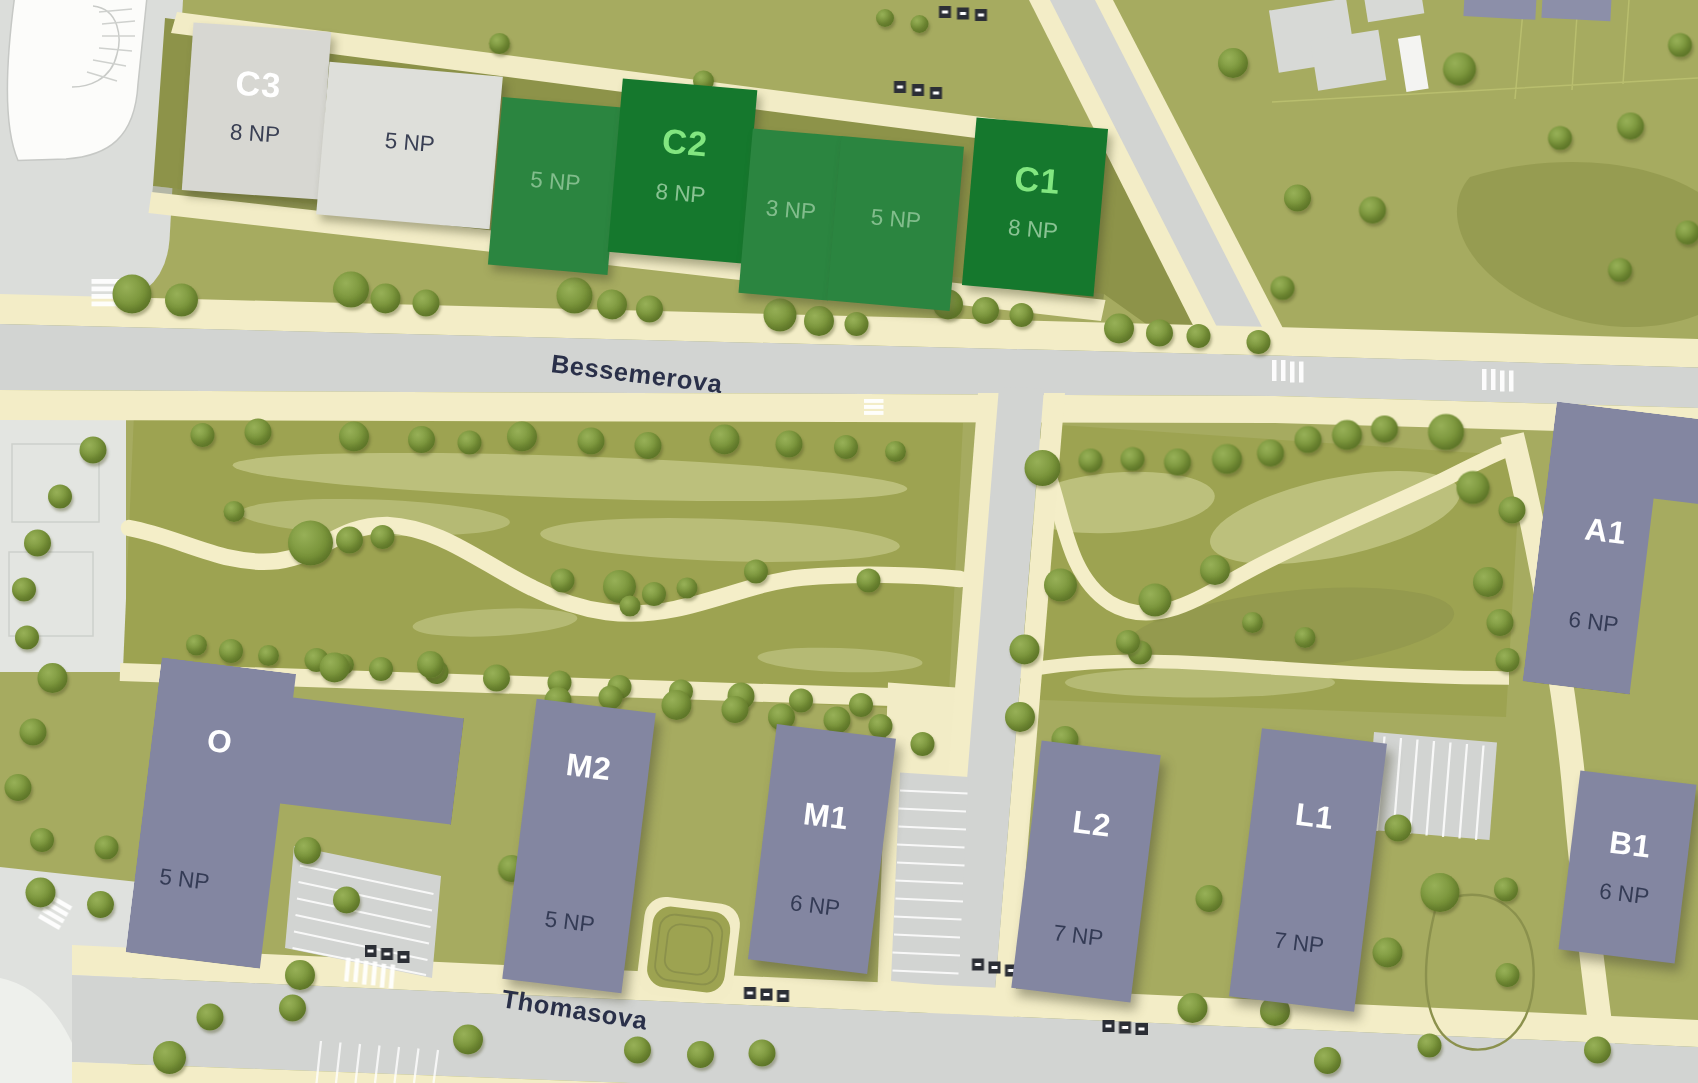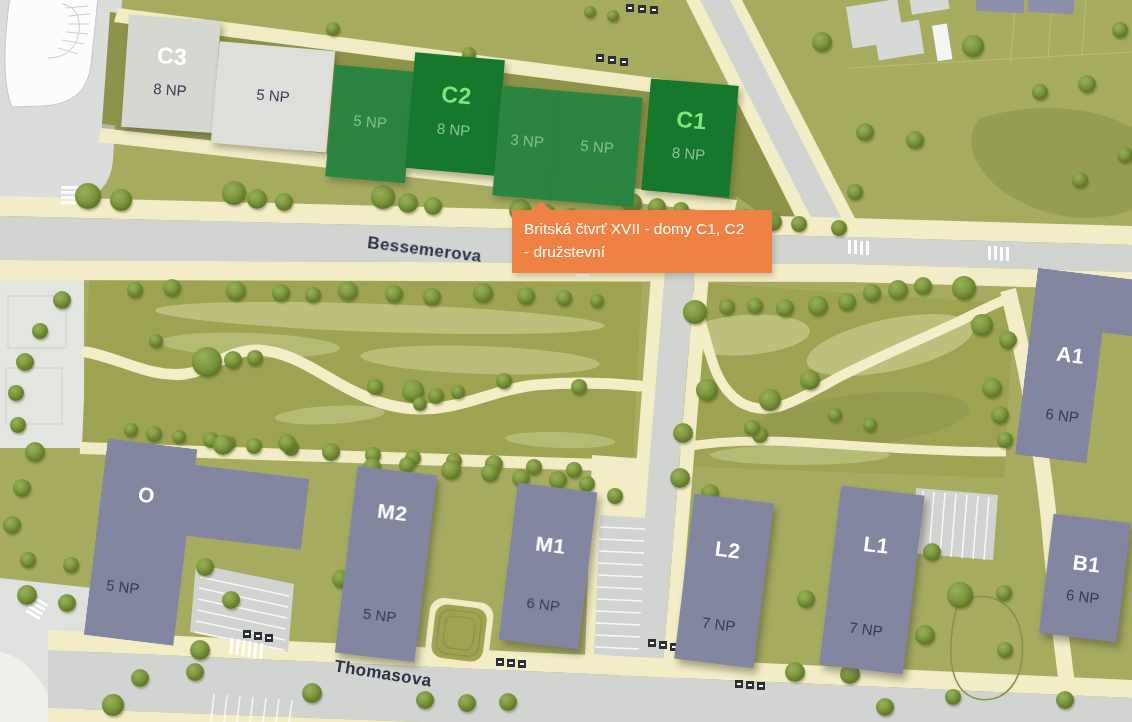--- a/index.html
+++ b/index.html
@@ -454,18 +454,14 @@
 
   </div>
   <div class="bld" style="left:1046px;top:518px;width:78px;height:120px;transform:rotate(7deg);">
     <span class="big" style="top:28%;">B1</span>
     <span class="np" style="top:58%;">6 NP</span>
   </div>
 
   <div class="street" style="left:367px;top:240px;transform:rotate(7deg);">Bessemerova</div>
   <div class="street" style="left:334px;top:664px;transform:rotate(9deg);">Thomasova</div>
 
-  <div id="tooltip">
-    <div>Britská čtvrť XVII - domy C1, C2</div>
-    <div>- družstevní</div>
-  </div>
 
 </div>
 
 </body></html>

